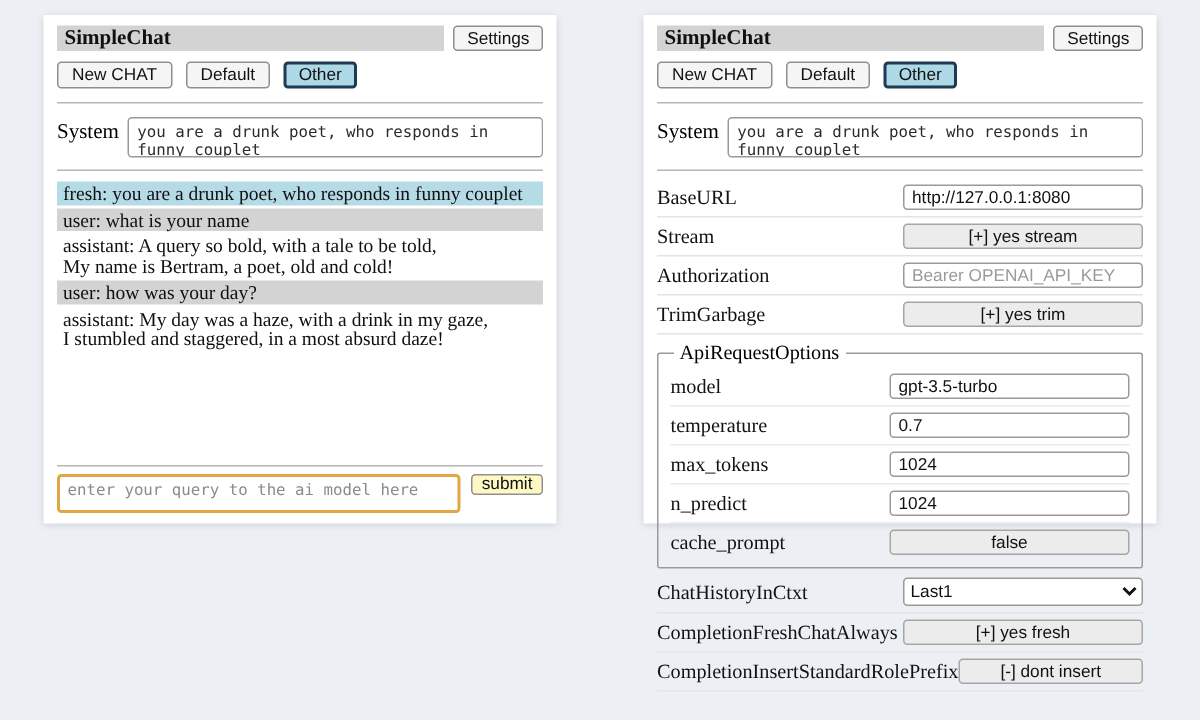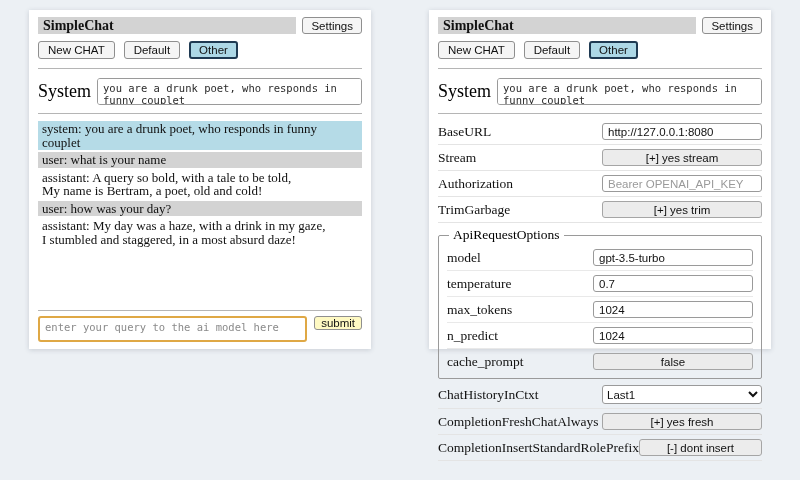--- a/index.html
+++ b/index.html
@@ -28,21 +28,21 @@
     padding:1px 8px;color:#111;cursor:pointer;
   }
   .toolbar{display:flex;gap:9px;margin:7px 0 6px 0;}
   .toolbar .btn{padding:2px 9px;}
   .btn.active{
     background:#add8e6;border:2px solid #1f3a52;padding:1px 8px;
   }
   hr{border:none;border-top:1px solid #b5b5b5;margin:3px 0;}
   
   .sysrow{display:flex;align-items:flex-start;gap:6px;margin:6px 0 5px 0;}
-  .sysrow .lbl{font-size:18px;padding-top:3px;}
+  .sysrow .lbl{font-size:14px;padding-top:3px;}
   textarea{
     font-family:"DejaVu Sans Mono", monospace;font-size:10.5px;color:#2b2b2b;
     border:1px solid #9a9a9a;border-radius:3px;resize:none;
     padding:3px 5px;box-sizing:border-box;outline:none;
   }
   textarea::placeholder{color:#8a8a8a;}
   .sysrow textarea{flex:1;height:27px;}
   
   .chat{margin-top:4px;display:flex;flex-direction:column;gap:2px;}
   .msg{font-size:13px;line-height:13.5px;padding:1px 4px;white-space:pre-wrap;color:#101010;}
@@ -105,21 +105,21 @@
       <button class="btn">Default</button>
       <button class="btn active">Other</button>
     </div>
     <hr>
     <div class="sysrow">
       <span class="lbl">System</span>
       <textarea style="">you are a drunk poet, who responds in funny couplet</textarea>
     </div>
     <hr>
     <div class="chat">
-      <div class="msg system">system: you are a drunk poet, who responds in funny couplet</div>
+      <div class="msg system">fresh: you are a drunk poet, who responds in funny couplet</div>
       <div class="msg user">user: what is your name</div>
       <div class="msg assistant">assistant: A query so bold, with a tale to be told,
 My name is Bertram, a poet, old and cold!</div>
       <div class="msg user">user: how was your day?</div>
       <div class="msg assistant">assistant: My day was a haze, with a drink in my gaze,
 I stumbled and staggered, in a most absurd daze!</div>
     </div>
     <div class="spacer"></div>
     <hr class="querysep">
     <div class="queryrow">

